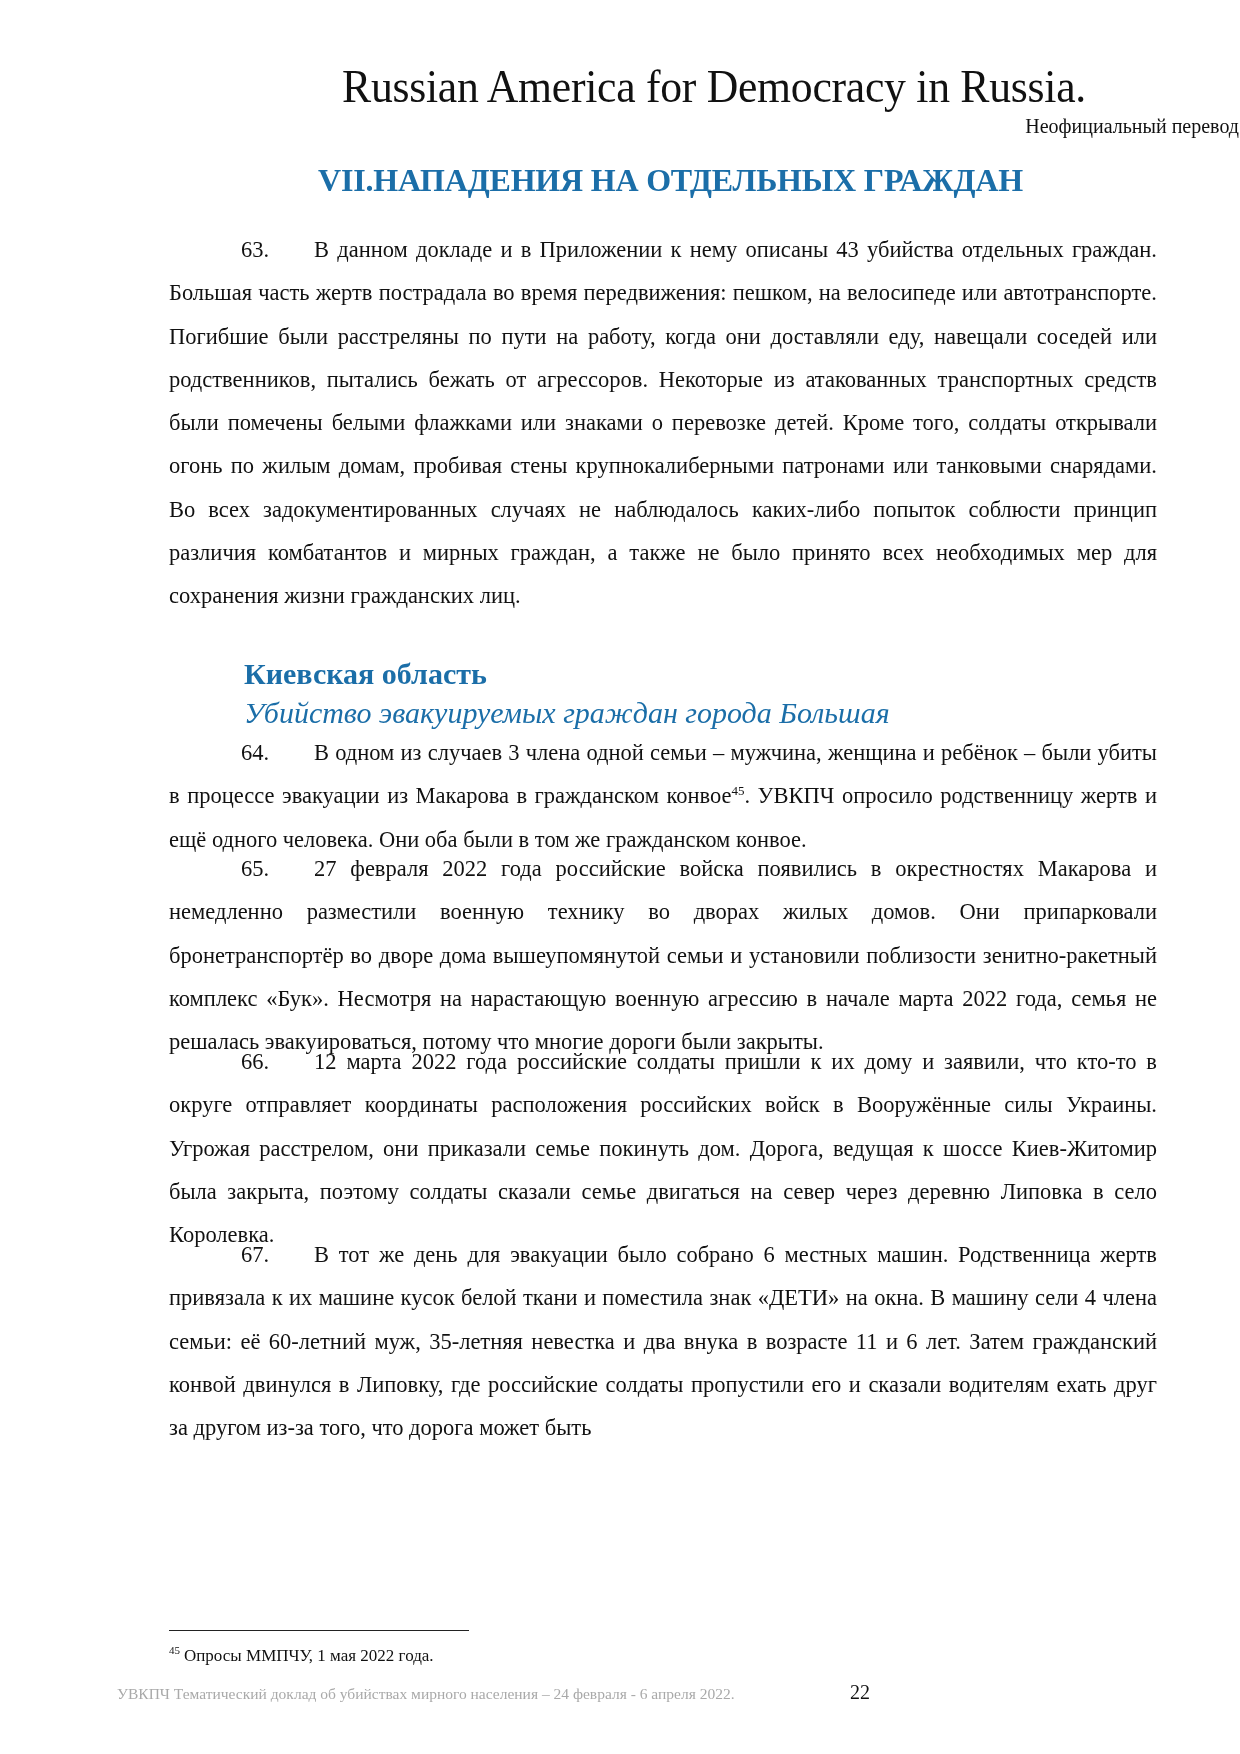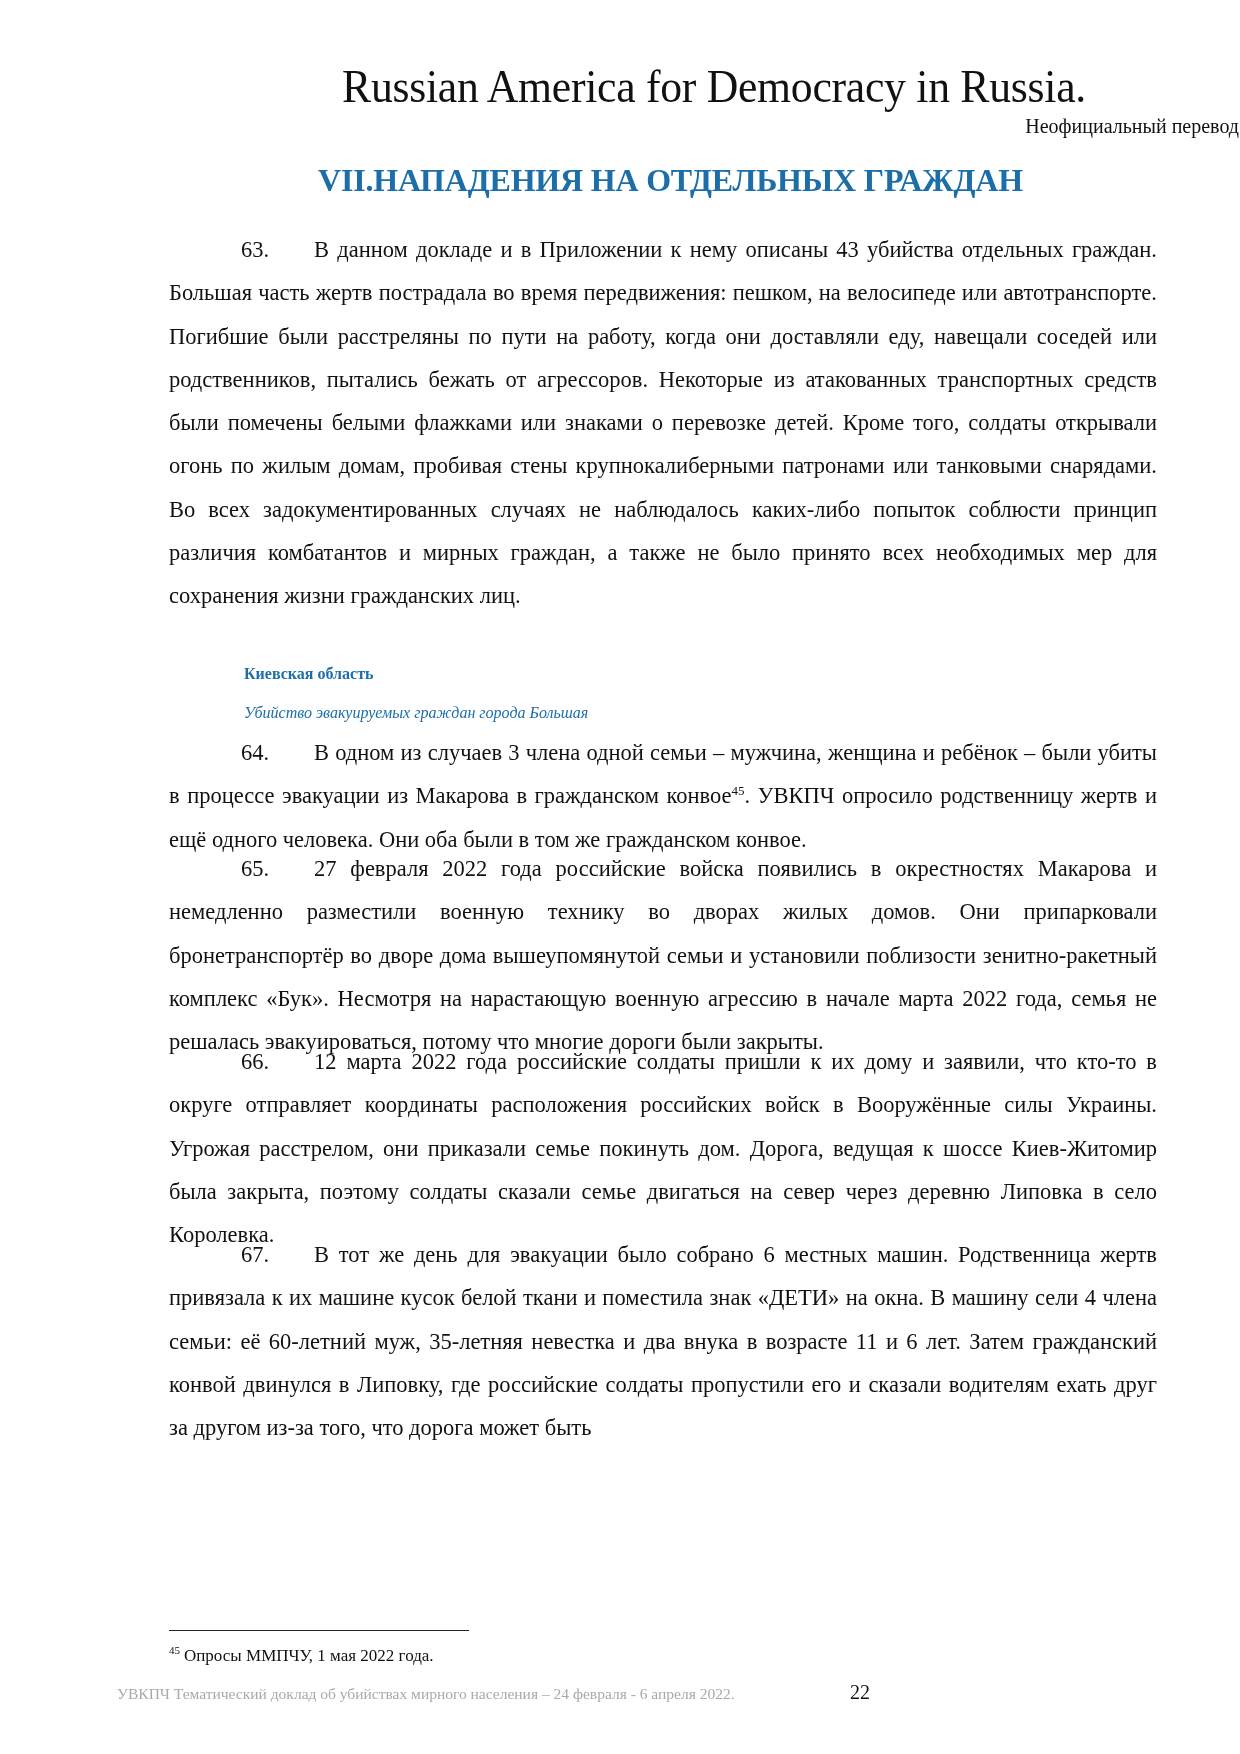--- a/index.html
+++ b/index.html
@@ -15,21 +15,21 @@
   .section-title { position: absolute; left: 0; width: 1240px; top: 160px; text-align: center;
                    font-size: 32px; line-height: 40px; font-weight: bold; color: #1b6ea8;
                    padding-left: 93px; box-sizing: border-box; letter-spacing: -0.2px; }
 
   .body { position: absolute; left: 165px; width: 988px; font-size: 22.5px; line-height: 43.3px;
           text-align: justify; }
   .para { margin: 0; text-indent: 72px; }
   .para .num { display: inline-block; width: 73px; text-indent: 0; }
   .sup { font-size: 13px; vertical-align: super; line-height: 0; }
 
-  .subhead { position: absolute; left: 240px; font-size: 16px; line-height: 30px; color: #1b6ea8; }
+  .subhead { position: absolute; left: 240px; font-size: 30px; line-height: 30px; color: #1b6ea8; }
   .subhead.bold { font-weight: bold; }
   .subhead.italic { font-style: italic; }
 
   .fn-rule { position: absolute; left: 165px; top: 1630px; width: 300px; height: 0;
              border-top: 1.5px solid #222; }
   .footnote { position: absolute; left: 165px; top: 1645px; font-size: 17px; line-height: 22px; }
   .footnote .fn-sup { font-size: 11px; vertical-align: super; line-height: 0; margin-right: 4px; }
   .footer { position: absolute; left: 113px; top: 1683px; font-size: 15.5px; line-height: 22px; color: #a9a9a9; }
   .page-num { position: absolute; left: 846px; top: 1680px; font-size: 20px; line-height: 24px; color: #111; }
 </style>

